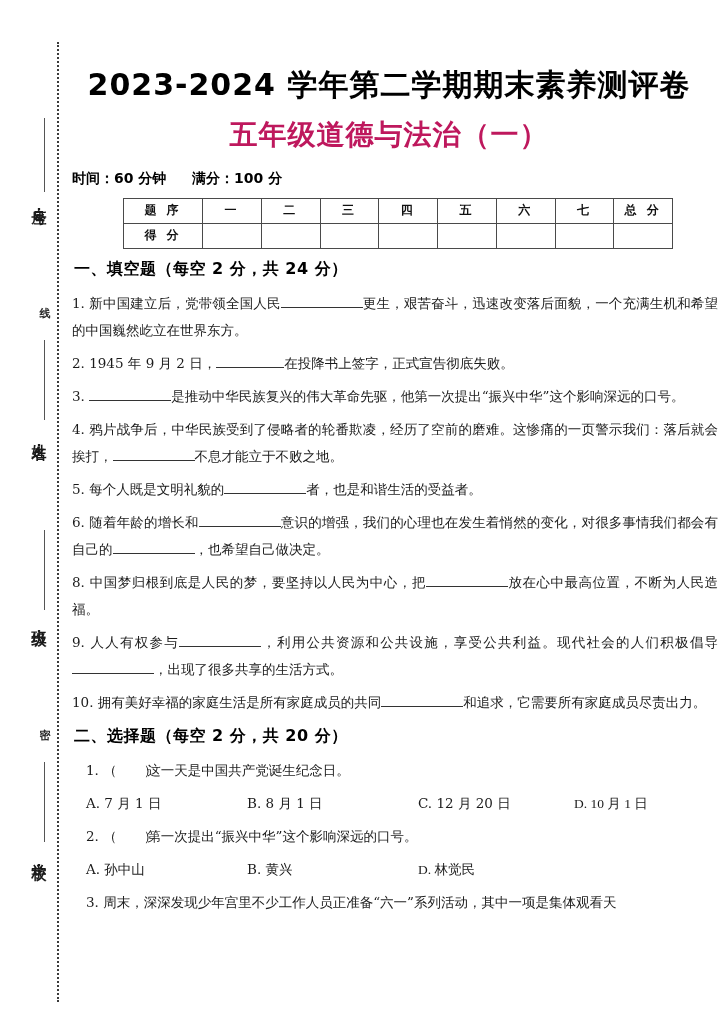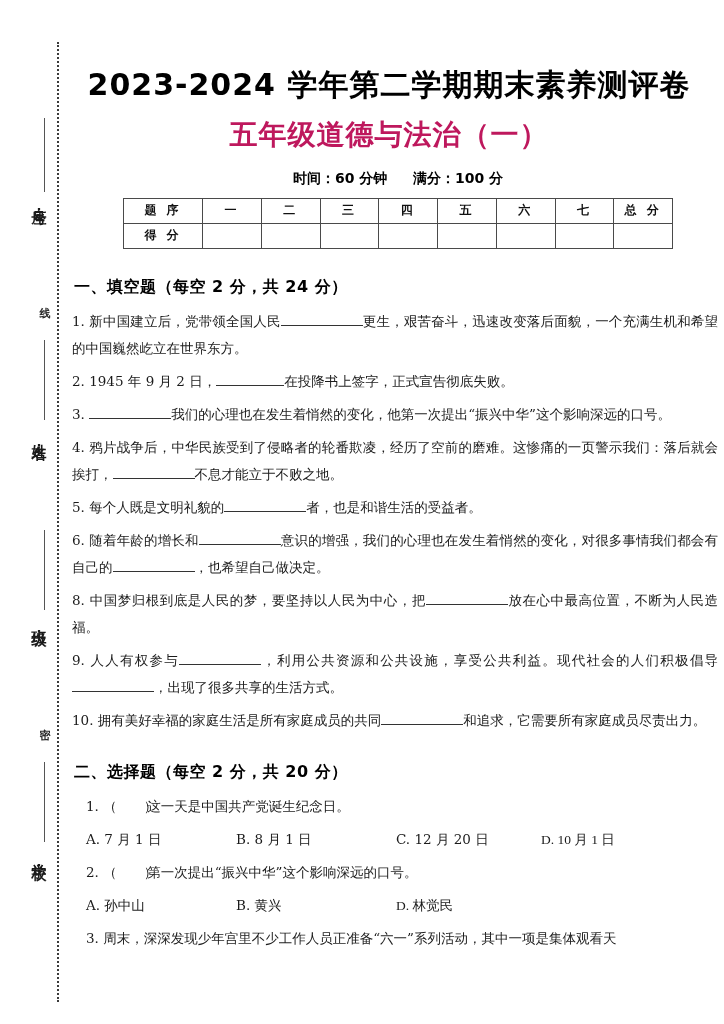--- a/index.html
+++ b/index.html
@@ -88,21 +88,20 @@
     text-align: center;
     font-size: 28px;
     font-weight: 700;
     letter-spacing: 1px;
     font-family: "DejaVu Sans", "Liberation Sans", sans-serif;
     color: #be185d;
     padding-right: 18px;
   }
   .meta-line {
     margin: 16px 0 0 0;
-    text-align: center;
     font-size: 14px;
     font-weight: 700;
     font-family: "DejaVu Sans", "Liberation Sans", sans-serif;
     color: #000;
   }
   .meta-line .gap { display: inline-block; width: 16px; }
 
   
   .score-table {
     margin: 10px auto 0 auto;
@@ -119,21 +118,21 @@
     font-weight: 700;
     font-family: "DejaVu Sans", "Liberation Sans", sans-serif;
     color: #111;
     letter-spacing: 3px;
     padding: 0;
   }
   .score-table td.rowhead { width: 78px; }
 
   
   .section-head {
-    margin: 28px 0 10px 2px;
+    margin: 10px 0 10px 2px;
     font-size: 16px;
     font-weight: 700;
     font-family: "DejaVu Sans", "Liberation Sans", sans-serif;
     color: #000;
     letter-spacing: 0.5px;
   }
   .q {
     margin: 0 0 6px 0;
     font-size: 13.5px;
     line-height: 2.0;
@@ -148,21 +147,21 @@
     vertical-align: baseline;
   }
   .blank-sm { width: 68px; }
   .blank-md { width: 82px; }
   .choices {
     margin: 0 0 6px 14px;
     font-size: 13.5px;
     line-height: 2.0;
     color: #1b1b1b;
     display: flex;
-    gap: 0;
+    gap: 11px;
   }
   .choice { display: inline-block; }
   .c1 { width: 150px; }
   .c2 { width: 160px; }
   .c3 { width: 145px; }
   .c4 { width: 140px; font-family: Liberation Serif, serif; }
   .paren { display: inline-block; width: 44px; }
 </style>
 </head>
 <body>
@@ -232,21 +231,21 @@
     <span>新中国建立后，党带领全国人民</span><span class="blank blank-md"></span><span>更生，艰苦奋斗，迅速改变落后面貌，一个充满生机和希望的中国巍然屹立在世界东方。</span>
   </p>
 
   <p class="q">
     <span>2.</span>
     <span>1945 年 9 月 2 日，</span><span class="blank blank-sm"></span><span>在投降书上签字，正式宣告彻底失败。</span>
   </p>
 
   <p class="q">
     <span>3.</span>
-    <span class="blank blank-md"></span><span>我们的心理也在发生着悄然的变化，他第一次提出“振兴中华”这个影响深远的口号。</span>
+    <span class="blank blank-md"></span><span>是推动中华民族复兴的伟大革命先驱，他第一次提出“振兴中华”这个影响深远的口号。</span>
   </p>
 
   <p class="q">
     <span>4.</span>
     <span>鸦片战争后，中华民族受到了侵略者的轮番欺凌，经历了空前的磨难。这惨痛的一页警示我们：落后就会挨打，</span><span class="blank blank-md"></span><span>不息才能立于不败之地。</span>
   </p>
 
   <p class="q">
     <span>5.</span>
     <span>每个人既是文明礼貌的</span><span class="blank blank-md"></span><span>者，也是和谐生活的受益者。</span>

